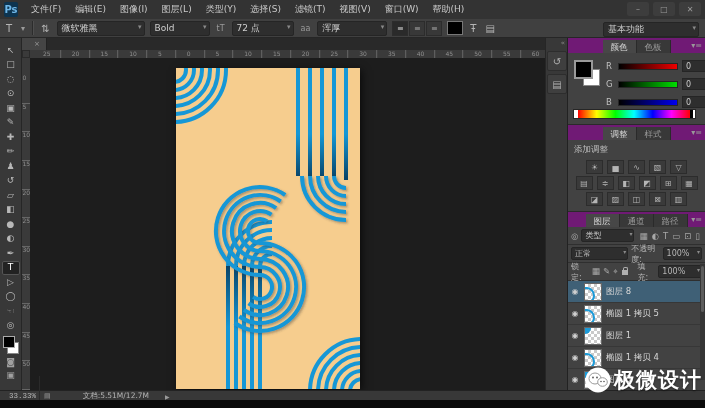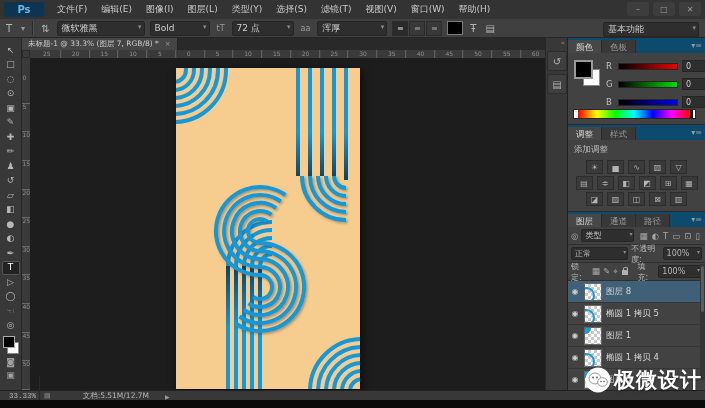--- a/index.html
+++ b/index.html
@@ -2,21 +2,21 @@
 <html><head>
 <meta charset="utf-8">
 <style>
   html,body{margin:0;padding:0;background:#111;}
   .app{position:relative;width:705px;height:408px;background:#1d1d1d;overflow:hidden;
        font-family:"DejaVu Sans","Liberation Sans",sans-serif;color:#c5c5c5;font-size:9px;
        -webkit-font-smoothing:antialiased;}
   
   .menu-bar{position:absolute;left:0;top:0;width:705px;height:19px;background:#333;
             border-bottom:1px solid #222;display:flex;align-items:center;}
-  .ps-logo{width:40px;height:15px;margin:0 6px 0 4px;background:#0d3450;color:#6fb7e8;
+  .ps-logo{width:14px;height:15px;margin:0 6px 0 4px;background:#0d3450;color:#6fb7e8;
            font-weight:bold;font-size:10px;display:flex;align-items:center;justify-content:center;border-radius:2px;}
   .menu-item{padding:16px 7px;line-height:19px;color:#c9c9c9;cursor:default;}
   .win-controls{position:absolute;right:4px;top:2px;display:flex;gap:4px;}
   .win-btn{width:22px;height:14px;background:#3d3d3d;color:#999;font-size:8px;
            display:flex;align-items:center;justify-content:center;border-radius:2px;}
   
   .options-bar{position:absolute;left:0;top:19px;width:705px;height:19px;background:#404040;
                border-bottom:1px solid #262626;display:flex;align-items:center;gap:5px;padding-left:4px;box-sizing:border-box;}
   .opt-sep{width:1px;height:14px;background:#2c2c2c;border-right:1px solid #4e4e4e;}
   .opt-icon{color:#b5b5b5;font-size:10px;padding:0 2px;}
@@ -55,21 +55,21 @@
   
   .canvas-viewport{position:absolute;left:30px;top:58px;width:515px;height:332px;background:#1d1d1d;}
   .poster{position:absolute;left:146px;top:10px;width:184px;height:321px;box-shadow:2px 2px 8px rgba(0,0,0,0.65);}
   
   .dock-strip{position:absolute;left:545px;top:38px;width:22px;height:352px;background:#383838;border-left:1px solid #262626;}
   .dock-expand{text-align:right;color:#8a8a8a;font-size:7px;padding:1px 3px;}
   .dock-btn{width:18px;height:18px;margin:3px auto;background:#3f3f3f;border:1px solid #2d2d2d;border-radius:2px;
             color:#b0b0b0;font-size:10px;display:flex;align-items:center;justify-content:center;}
   
   .panel-dock{position:absolute;left:567px;top:38px;width:138px;height:352px;background:#424242;border-left:1px solid #222;box-sizing:border-box;}
-  .tab-row{display:flex;height:15px;background:#0c4a6e;align-items:flex-end;position:relative;}
+  .tab-row{display:flex;height:15px;background:#701a75;align-items:flex-end;position:relative;justify-content:center;}
   .ptab{padding:2px 8px;font-size:8.5px;background:#383838;color:#9a9a9a;border-right:1px solid #2a2a2a;height:13px;box-sizing:border-box;}
   .ptab.active{background:#474747;color:#d8d8d8;}
   .panel-menu{position:absolute;right:3px;top:3px;color:#999;font-size:8px;}
   
   .color-panel{height:86px;border-bottom:1px solid #2a2a2a;position:relative;}
   .cp-swatches{position:absolute;left:6px;top:22px;width:26px;height:26px;}
   .cp-swatches .b{position:absolute;right:0;bottom:0;width:15px;height:15px;background:#fff;border:1px solid #888;}
   .cp-swatches .f{position:absolute;left:0;top:0;width:15px;height:15px;background:#000;border:2px solid #9a9a9a;}
   .chan-row{position:absolute;left:38px;display:flex;align-items:center;gap:4px;}
   .chan-label{width:8px;color:#c0c0c0;font-size:8.5px;}
@@ -206,21 +206,20 @@
       <div class="fgbg">
         <div class="bg"></div>
         <div class="fg"></div>
       </div>
       <div class="mode-icon">◙</div>
       <div class="mode-icon">▣</div>
     </div>
 
   <div class="doc-tab-row">
     <div class="doc-tab">
-      <span>未标题-1 @ 33.3% (图层 7, RGB/8) *</span>
       <span class="doc-close">×</span>
     </div>
   </div>
 
   <div class="ruler-corner"></div>
   <div class="h-ruler" id="h-ruler">
       <span style="left: 11px;">25</span>
       <span style="left: 39.75px;">20</span>
       <span style="left: 68.5px;">15</span>
       <span style="left: 97.25px;">10</span>

